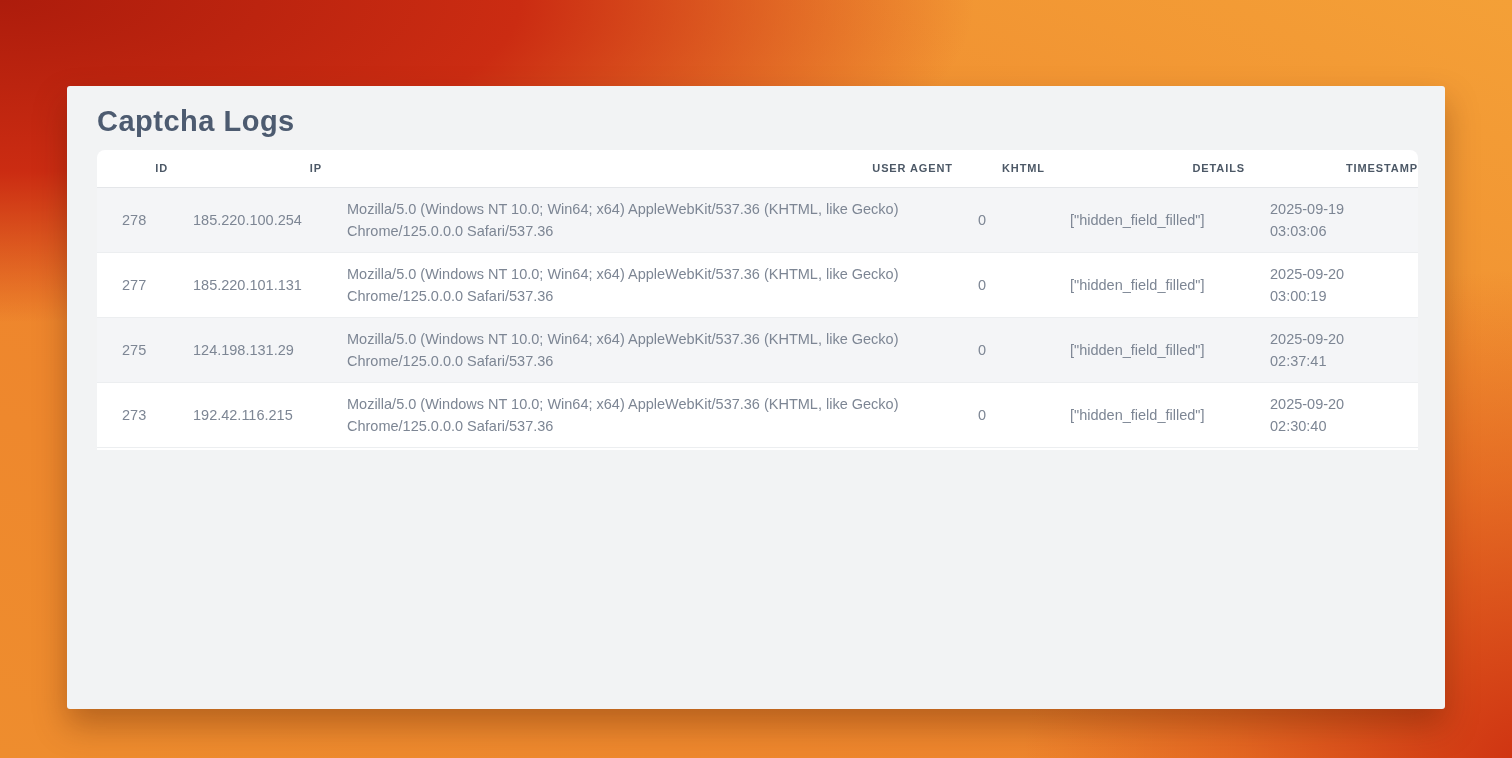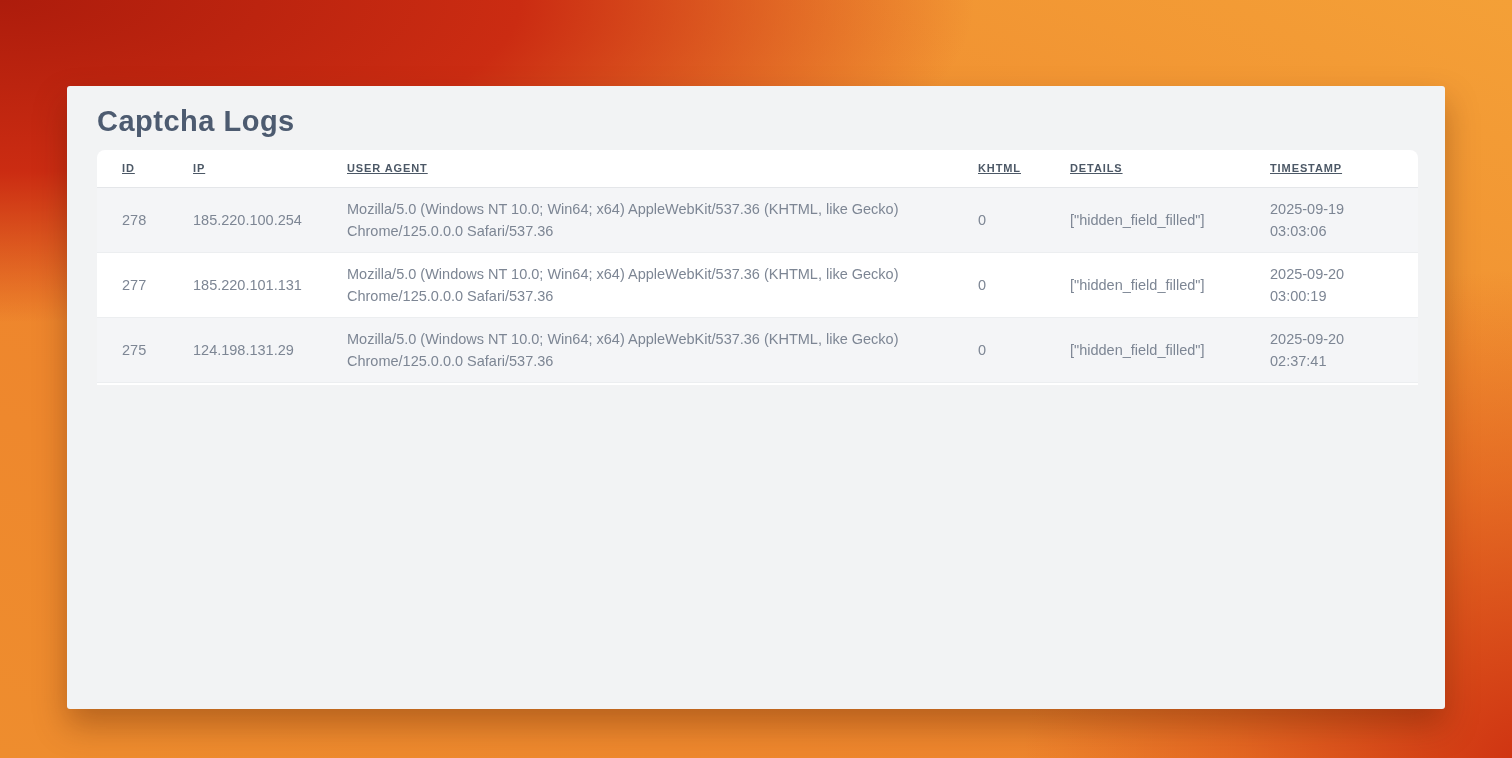--- a/index.html
+++ b/index.html
@@ -43,29 +43,28 @@
   }
   col.c0 { width: 71px; }
   col.c1 { width: 154px; }
   col.c2 { width: 631px; }
   col.c3 { width: 92px; }
   col.c4 { width: 200px; }
   col.c5 { width: 173px; }
   th {
     height: 37px;
     padding: 0 0 0 25px;
-    text-align: left;
+    text-align: right;
     vertical-align: middle;
     font-size: 11px;
     font-weight: 700;
     letter-spacing: 0.9px;
     color: #4c5866;
     border-bottom: 1px solid #e4e6e9;
     white-space: nowrap;
-    text-decoration: underline;
   }
   td {
     height: 65px;
     padding: 0 10px 0 25px;
     vertical-align: middle;
     font-size: 14.5px;
     line-height: 22px;
     color: #7d8694;
     border-bottom: 1px solid #eceef0;
     overflow: hidden;
@@ -117,16 +116,24 @@
             <td class="cell-timestamp">2025-09-20 03:00:19</td>
           </tr>
           <tr>
             <td class="cell-id">275</td>
             <td class="cell-ip">124.198.131.29</td>
             <td class="cell-user_agent">Mozilla/5.0 (Windows NT 10.0; Win64; x64) AppleWebKit/537.36 (KHTML, like Gecko) Chrome/125.0.0.0 Safari/537.36</td>
             <td class="cell-score">0</td>
             <td class="cell-details">["hidden_field_filled"]</td>
             <td class="cell-timestamp">2025-09-20 02:37:41</td>
           </tr>
+          <tr>
+            <td class="cell-id">273</td>
+            <td class="cell-ip">192.42.116.215</td>
+            <td class="cell-user_agent">Mozilla/5.0 (Windows NT 10.0; Win64; x64) AppleWebKit/537.36 (KHTML, like Gecko) Chrome/125.0.0.0 Safari/537.36</td>
+            <td class="cell-score">0</td>
+            <td class="cell-details">["hidden_field_filled"]</td>
+            <td class="cell-timestamp">2025-09-20 02:30:40</td>
+          </tr>
         </tbody>
     </table>
   </div>
 </div>
 
 </body></html>

